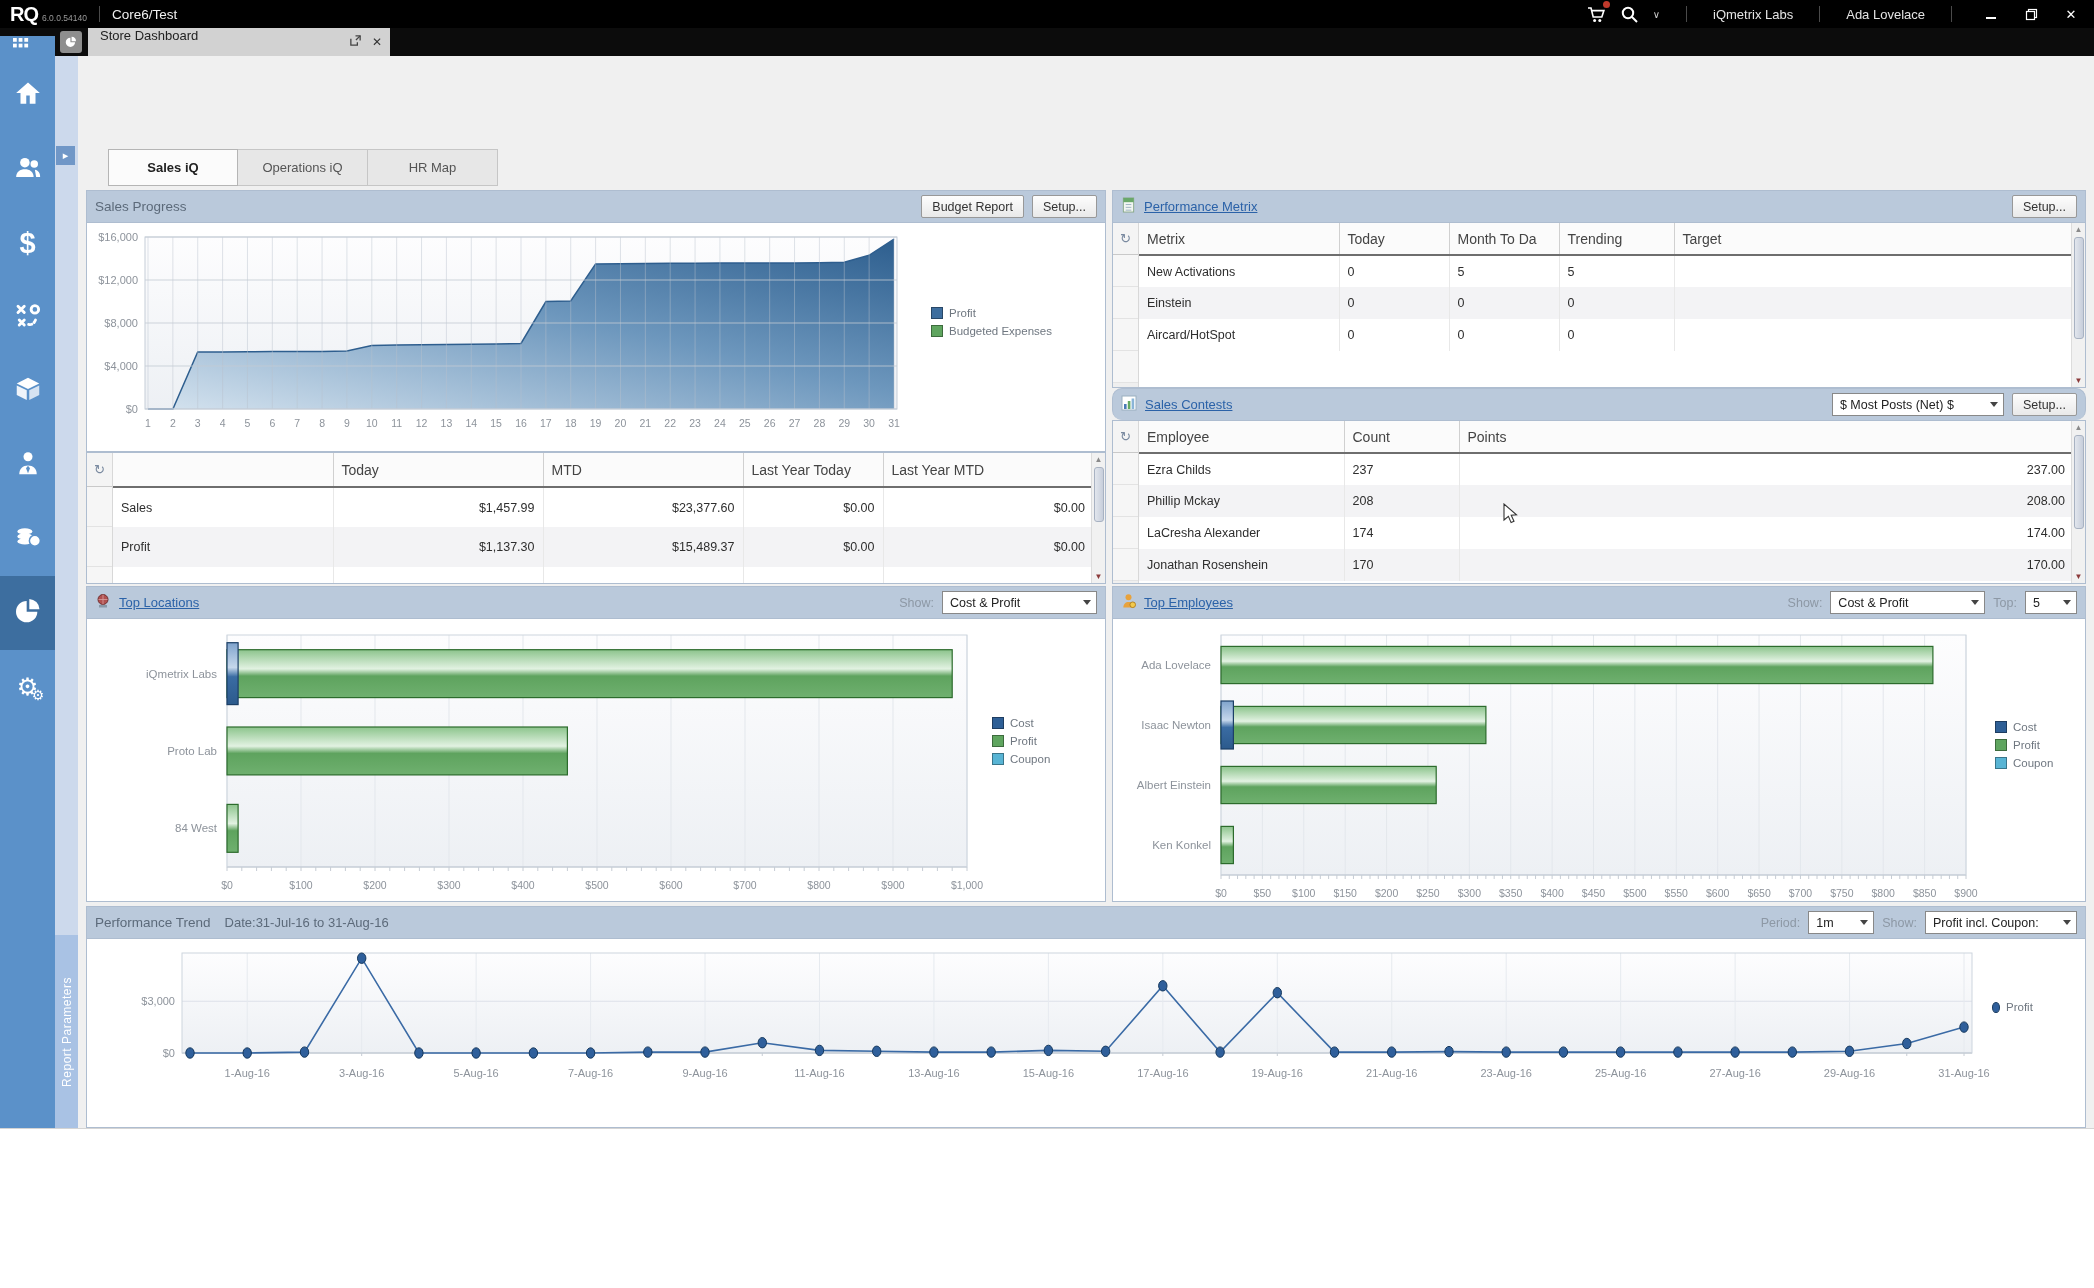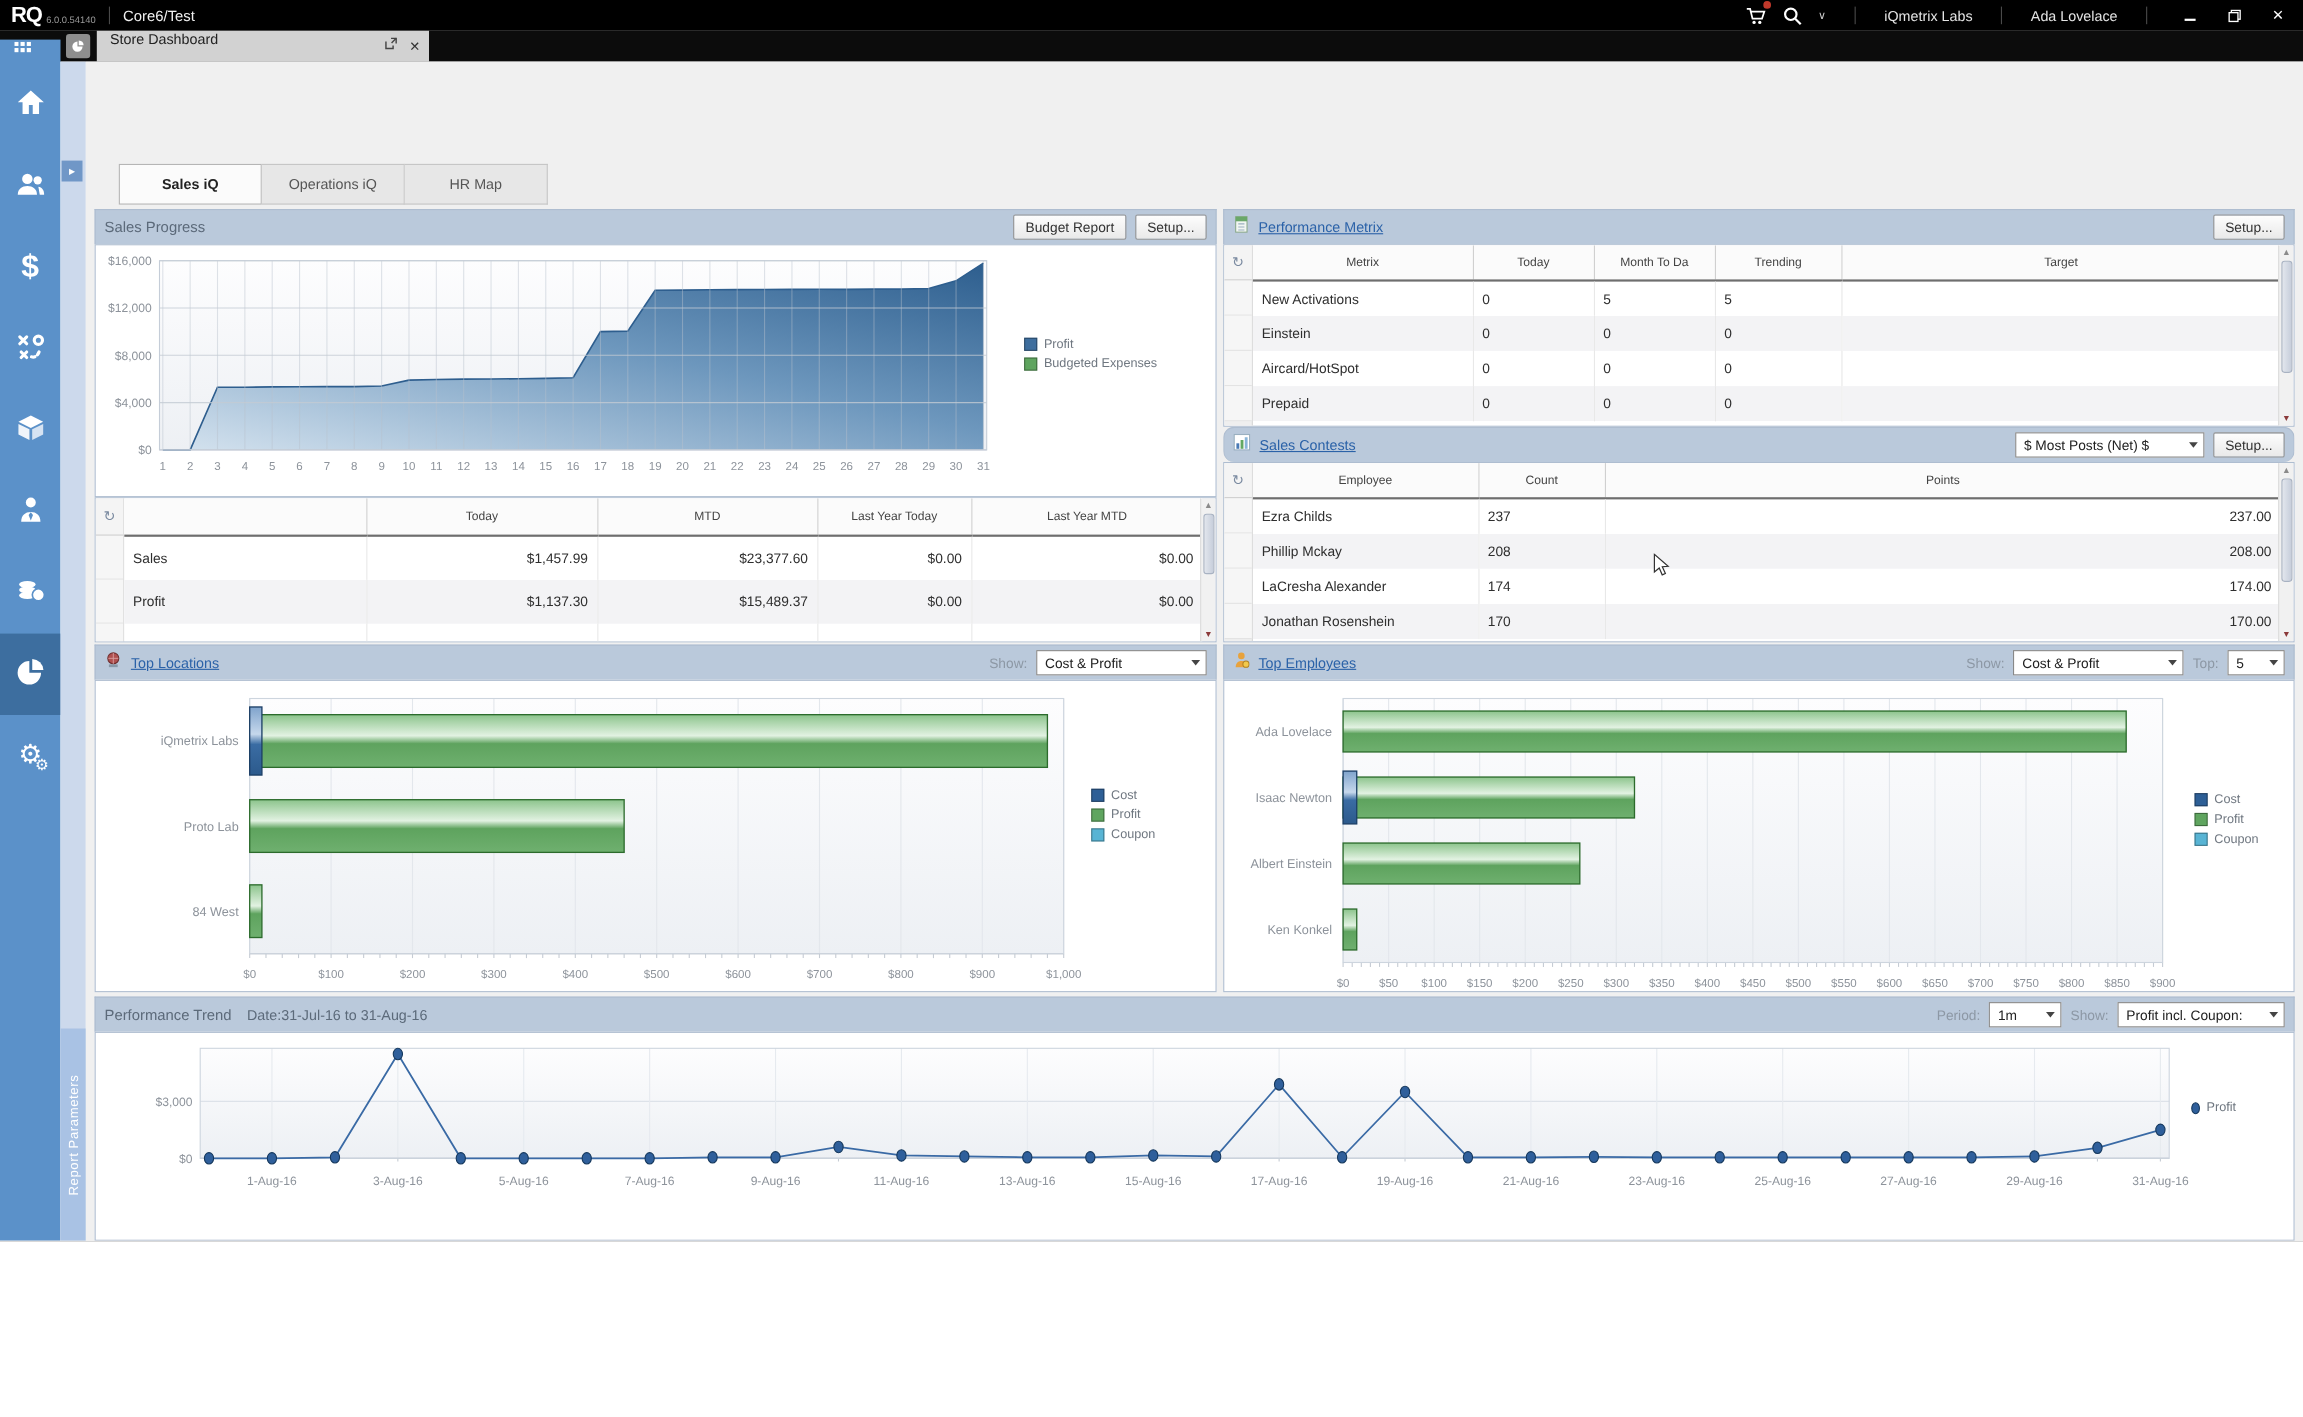--- a/index.html
+++ b/index.html
@@ -71,21 +71,21 @@
   .legend .item { display:flex; align-items:center; gap:6px; }
   .sq { width:12px; height:12px; border:1px solid rgba(0,0,0,.35); flex:0 0 auto; }
   .dotmark { width:8px; height:11px; border-radius:50%; border:1px solid #16395e; flex:0 0 auto; }
 
   
   .tablewrap { background:#fff; border:1px solid #aebdd0; overflow:hidden; }
   .lrail { position:absolute; left:0; top:0; bottom:0; width:26px; background:#efefef; border-right:1px solid #d8d8d8; }
   .railhead { border-bottom:1px solid #c9c9c9; display:flex; align-items:center; justify-content:center; color:#7a8aa0; font-size:13px; background:#f4f4f4; }
   .railbox { border-bottom:1px solid #e3e3e3; background:#f6f6f6; }
   .tablewrap table { position:absolute; left:26px; top:0; border-collapse:collapse; table-layout:fixed; background:#fff; }
-  th { font-weight:normal; color:#444; text-align:center; border-bottom:2px solid #6e6e6e; border-right:1px solid #d0d0d0; padding:0 8px; font-size:11px; background:#fbfbfb; overflow:hidden; white-space:nowrap; }
+  th { font-weight:normal; color:#444; text-align:left; border-bottom:2px solid #6e6e6e; border-right:1px solid #d0d0d0; padding:0 8px; font-size:14px; background:#fbfbfb; overflow:hidden; white-space:nowrap; }
   td { border-right:1px solid #e8e8e8; padding:0 8px; font-size:12.5px; color:#2e2e2e; overflow:hidden; white-space:nowrap; }
   th:last-child, td:last-child { border-right:none; }
   tbody tr:nth-child(even) { background:#f3f3f5; }
   .t-sum thead tr { height:34px; } .t-sum tbody tr { height:40px; }
   .t-32 thead tr { height:32px; } .t-32 tbody tr { height:32px; }
   .t-sum td:nth-child(n+2) { text-align:right; }
   .t-con td:nth-child(3) { text-align:right; }
   .vscroll { position:absolute; right:0; top:0; bottom:0; width:14px; background:#f1f1f1; border-left:1px solid #dcdcdc; display:flex; flex-direction:column; align-items:center; }
   .vs-up { height:13px; font-size:8px; color:#8a8a8a; display:flex; align-items:center; }
   .vs-thumb { width:10px; height:42%; background:linear-gradient(90deg,#e2e6ed,#c7cedb); border:1px solid #a8b2c2; border-radius:3px; margin-top:1px; }
@@ -468,27 +468,20 @@
           </tr>
           <tr>
             <td>Einstein</td>
             <td>0</td>
             <td>0</td>
             <td>0</td>
             <td></td>
           </tr>
           <tr>
             <td>Aircard/HotSpot</td>
-            <td>0</td>
-            <td>0</td>
-            <td>0</td>
-            <td></td>
-          </tr>
-          <tr>
-            <td>Prepaid</td>
             <td>0</td>
             <td>0</td>
             <td>0</td>
             <td></td>
           </tr>
         </tbody>
     </table>
     <div class="vscroll">
       <span class="vs-up">▲</span>
       <span class="vs-thumb" style="height:62%"></span>

